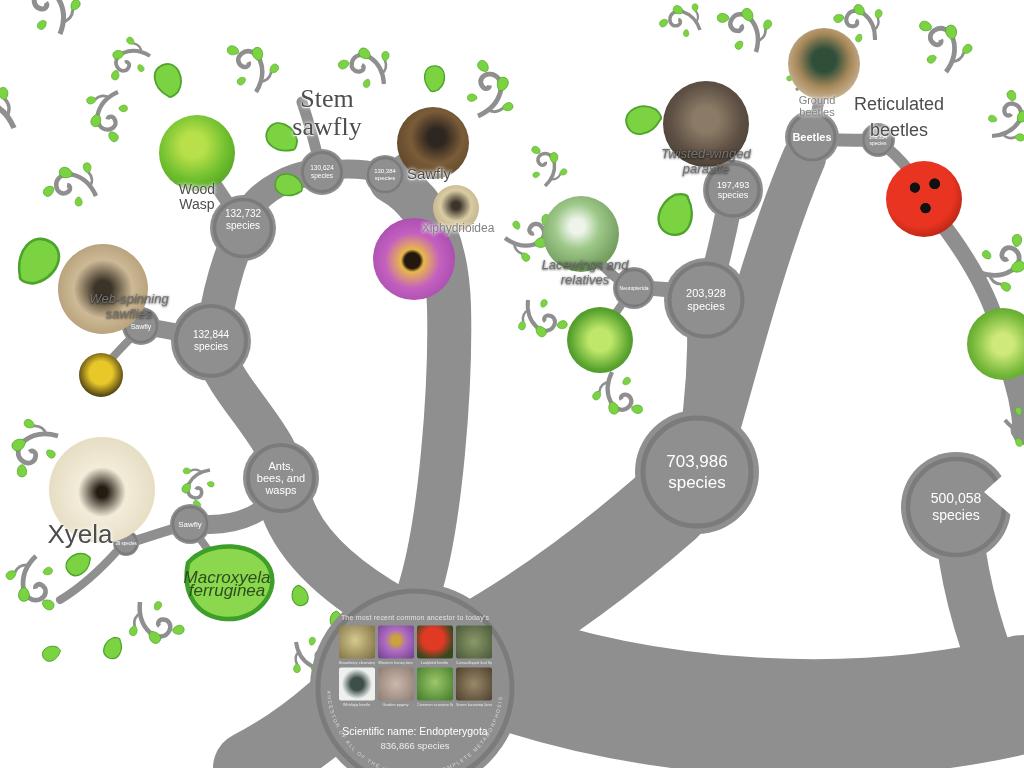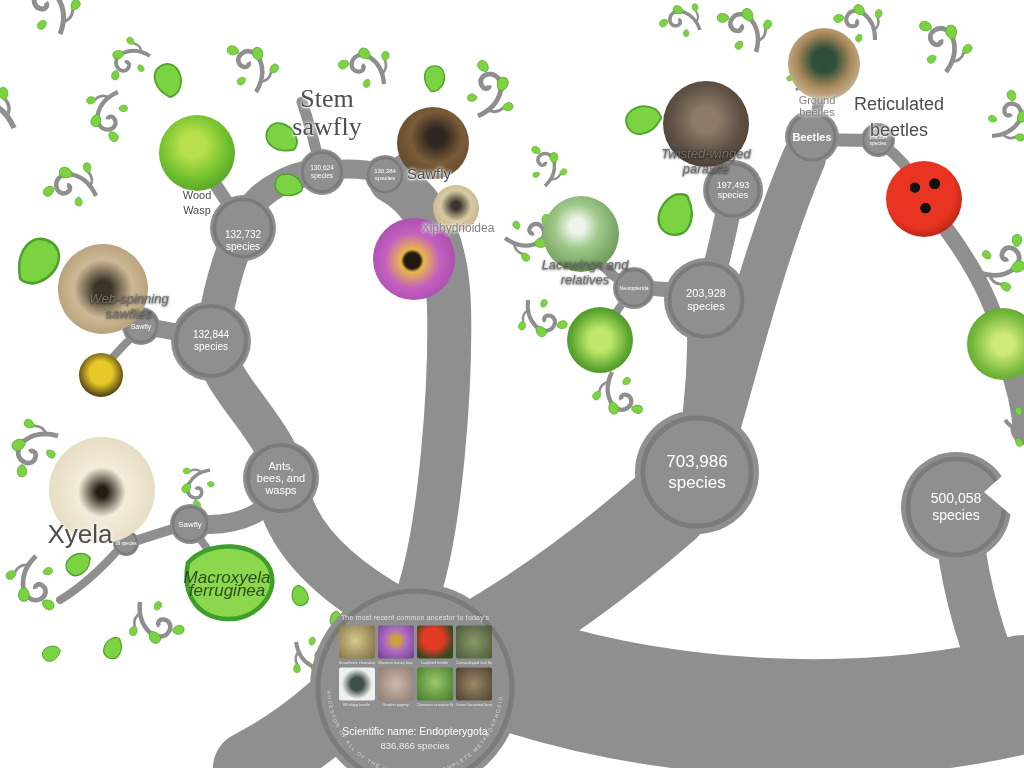--- a/index.html
+++ b/index.html
@@ -233,21 +233,21 @@
       <span>species</span>
 </div>
 <div class="nodetext" style="left:733px;top:190px;font-size:9px;line-height:10px;">
   <span>197,493</span>
       <span>species</span>
 </div>
 <div class="nodetext" style="left:211px;top:341px;font-size:10px;line-height:12px;">
   <span>132,844</span>
       <span>species</span>
 </div>
-<div class="nodetext" style="left:243px;top:241px;font-size:10px;line-height:12px;">
+<div class="nodetext" style="left:243px;top:220px;font-size:10px;line-height:12px;">
   <span>132,732</span>
       <span>species</span>
 </div>
 <div class="nodetext" style="left:322px;top:172px;font-size:6.5px;line-height:8px;">
   <span>130,624</span>
       <span>species</span>
 </div>
 <div class="nodetext" style="left:385px;top:175px;font-size:6px;line-height:7px;">
   <span>130,384</span>
       <span>species</span>
@@ -275,21 +275,21 @@
 <div class="lab dark" style="left:327px;top:113px;font-size:26px;line-height:28px;font-family:Liberation Serif, serif;">
   <span>Stem</span>
       <span>sawfly</span>
 </div>
 <div class="lab dark" style="left:429px;top:173px;font-size:15px;">
   <span>Sawfly</span>
 </div>
 <div class="lab gray" style="left:458px;top:228px;font-size:12px;">
   <span>Xiphydrioidea</span>
 </div>
-<div class="lab dark" style="left:197px;top:203px;font-size:11px;line-height:15px;">
+<div class="lab dark" style="left:197px;top:197px;font-size:14px;line-height:15px;">
   <span>Wood</span>
       <span>Wasp</span>
 </div>
 <div class="lab white" style="left:102px;top:306px;font-size:13px;line-height:15px;margin-left:27px;">
   <span>Web-spinning</span>
       <span>sawflies</span>
 </div>
 <div class="lab dark" style="left:80px;top:534px;font-size:26px;">
   <span>Xyela</span>
 </div>

